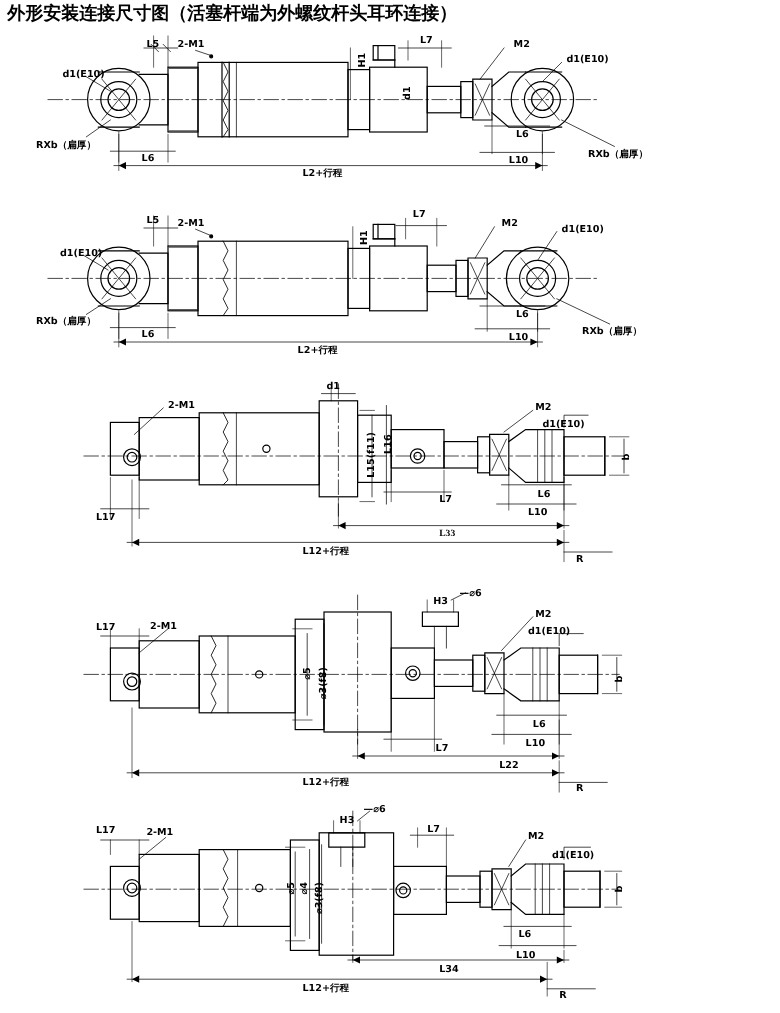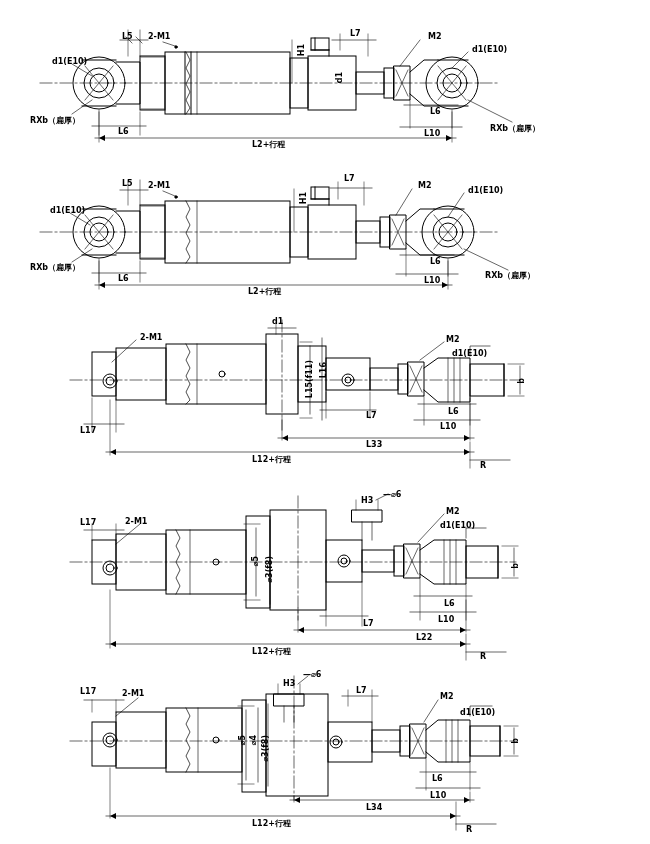--- a/index.html
+++ b/index.html
@@ -9,20 +9,21 @@
   svg{position:absolute;left:0;top:0;}
   .lbl{position:absolute;font-size:8px;font-family:"DejaVu Sans","Liberation Sans",sans-serif;white-space:nowrap;line-height:1;}
   .lbl.b{font-weight:bold;}
   .lbl.v{transform-origin:left top;}
 </style>
 </head>
 <body>
 
 <div id="sheet">
 
+  <div class="title">外形安装连接尺寸图（活塞杆端为外螺纹杆头耳环连接）</div>
 
   <svg width="650" height="844" viewBox="0 0 650 844">
     <g stroke="#000" fill="none" stroke-width="1" stroke-linecap="square">
 
       <g>
 
         <circle cx="99" cy="83" r="26"></circle>
         <circle cx="99" cy="83" r="15"></circle>
         <circle cx="99" cy="83" r="9"></circle>
         <path d="M82 60 L116 60 M82 106 L116 106"></path>
@@ -348,21 +349,21 @@
       <div class="lbl b" style="left: 272px; top: 318px;">d1</div>
       <div class="lbl b" style="left: 446px; top: 336px;">M2</div>
       <div class="lbl b" style="left: 452px; top: 350px;">d1(E10)</div>
       <div class="lbl b v" style="left: 306px; top: 360px; transform: rotate(-90deg) translate(-100%, 0px);">L15(f11)</div>
       <div class="lbl b v" style="left: 320px; top: 362px; transform: rotate(-90deg) translate(-100%, 0px);">L16</div>
       <div class="lbl b v" style="left: 518px; top: 378px; transform: rotate(-90deg) translate(-100%, 0px);">b</div>
       <div class="lbl b" style="left: 366px; top: 412px;">L7</div>
       <div class="lbl b" style="left: 448px; top: 408px;">L6</div>
       <div class="lbl b" style="left: 440px; top: 423px;">L10</div>
       <div class="lbl b" style="left: 80px; top: 427px;">L17</div>
-      <div class="lbl b" style="left: 366px; top: 441px;">L33</div>
+      <div class="lbl b" style="left: 366px; top: 441px; font-family: Liberation Serif, serif;">L33</div>
       <div class="lbl b" style="left: 252px; top: 456px;">L12+行程</div>
       <div class="lbl b" style="left: 480px; top: 462px;">R</div>
       <div class="lbl b" style="left: 80px; top: 519px;">L17</div>
       <div class="lbl b" style="left: 125px; top: 518px;">2-M1</div>
       <div class="lbl b" style="left: 361px; top: 497px;">H3</div>
       <div class="lbl b" style="left: 383px; top: 491px;">—⌀6</div>
       <div class="lbl b" style="left: 446px; top: 508px;">M2</div>
       <div class="lbl b" style="left: 440px; top: 522px;">d1(E10)</div>
       <div class="lbl b v" style="left: 252px; top: 556px; transform: rotate(-90deg) translate(-100%, 0px);">⌀5</div>
       <div class="lbl b v" style="left: 266px; top: 556px; transform: rotate(-90deg) translate(-100%, 0px);">⌀3(f8)</div>

